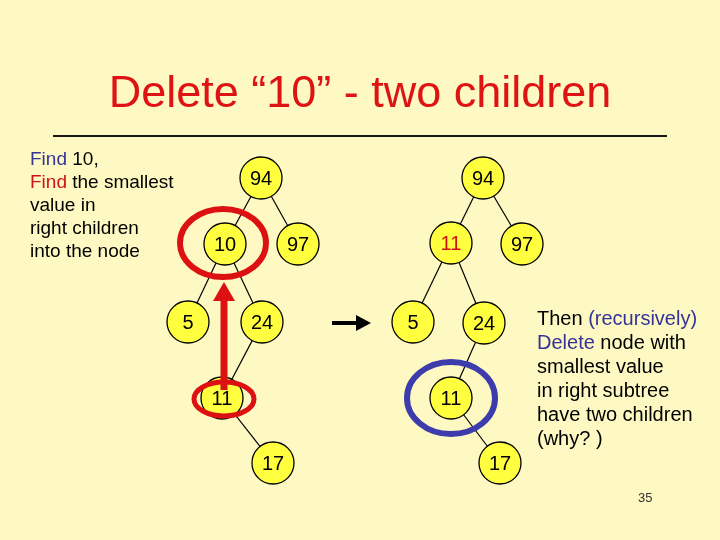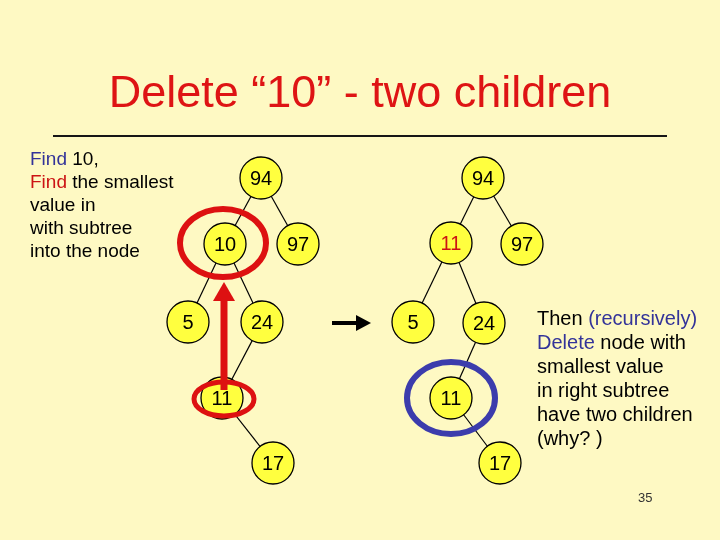--- a/index.html
+++ b/index.html
@@ -27,21 +27,21 @@
 </head>
 <body>
 
 <div class="slide">
   <div class="title" style="color: rgb(222, 20, 20);">Delete “10” - two children</div>
   <div class="divider"></div>
   <div class="note left-note">
       <div class="note-line"><span style="color: rgb(51, 51, 153);">Find </span><span style="color: rgb(0, 0, 0);">10,</span></div>
       <div class="note-line"><span style="color: rgb(204, 20, 20);">Find </span><span style="color: rgb(0, 0, 0);">the smallest</span></div>
       <div class="note-line"><span style="color: rgb(0, 0, 0); text-align: right;">value in</span></div>
-      <div class="note-line"><span style="color: rgb(0, 0, 0);">with subtree</span></div>
+      <div class="note-line"><span style="color: rgb(0, 0, 0);">right children</span></div>
       <div class="note-line"><span style="color: rgb(0, 0, 0);">into the node</span></div>
     </div>
   <svg class="diagram" width="720" height="540" viewBox="0 0 720 540">
       <line x1="261" y1="178" x2="225" y2="244" stroke="#000000" stroke-width="1.2"></line>
       <line x1="261" y1="178" x2="298" y2="244" stroke="#000000" stroke-width="1.2"></line>
       <line x1="225" y1="244" x2="188" y2="322" stroke="#000000" stroke-width="1.2"></line>
       <line x1="225" y1="244" x2="262" y2="322" stroke="#000000" stroke-width="1.2"></line>
       <line x1="262" y1="322" x2="222" y2="398" stroke="#000000" stroke-width="1.2"></line>
       <line x1="222" y1="398" x2="273" y2="463" stroke="#000000" stroke-width="1.2"></line>
       <circle cx="261" cy="178" r="21" fill="#ffff3f" stroke="#000000" stroke-width="1.3"></circle>

